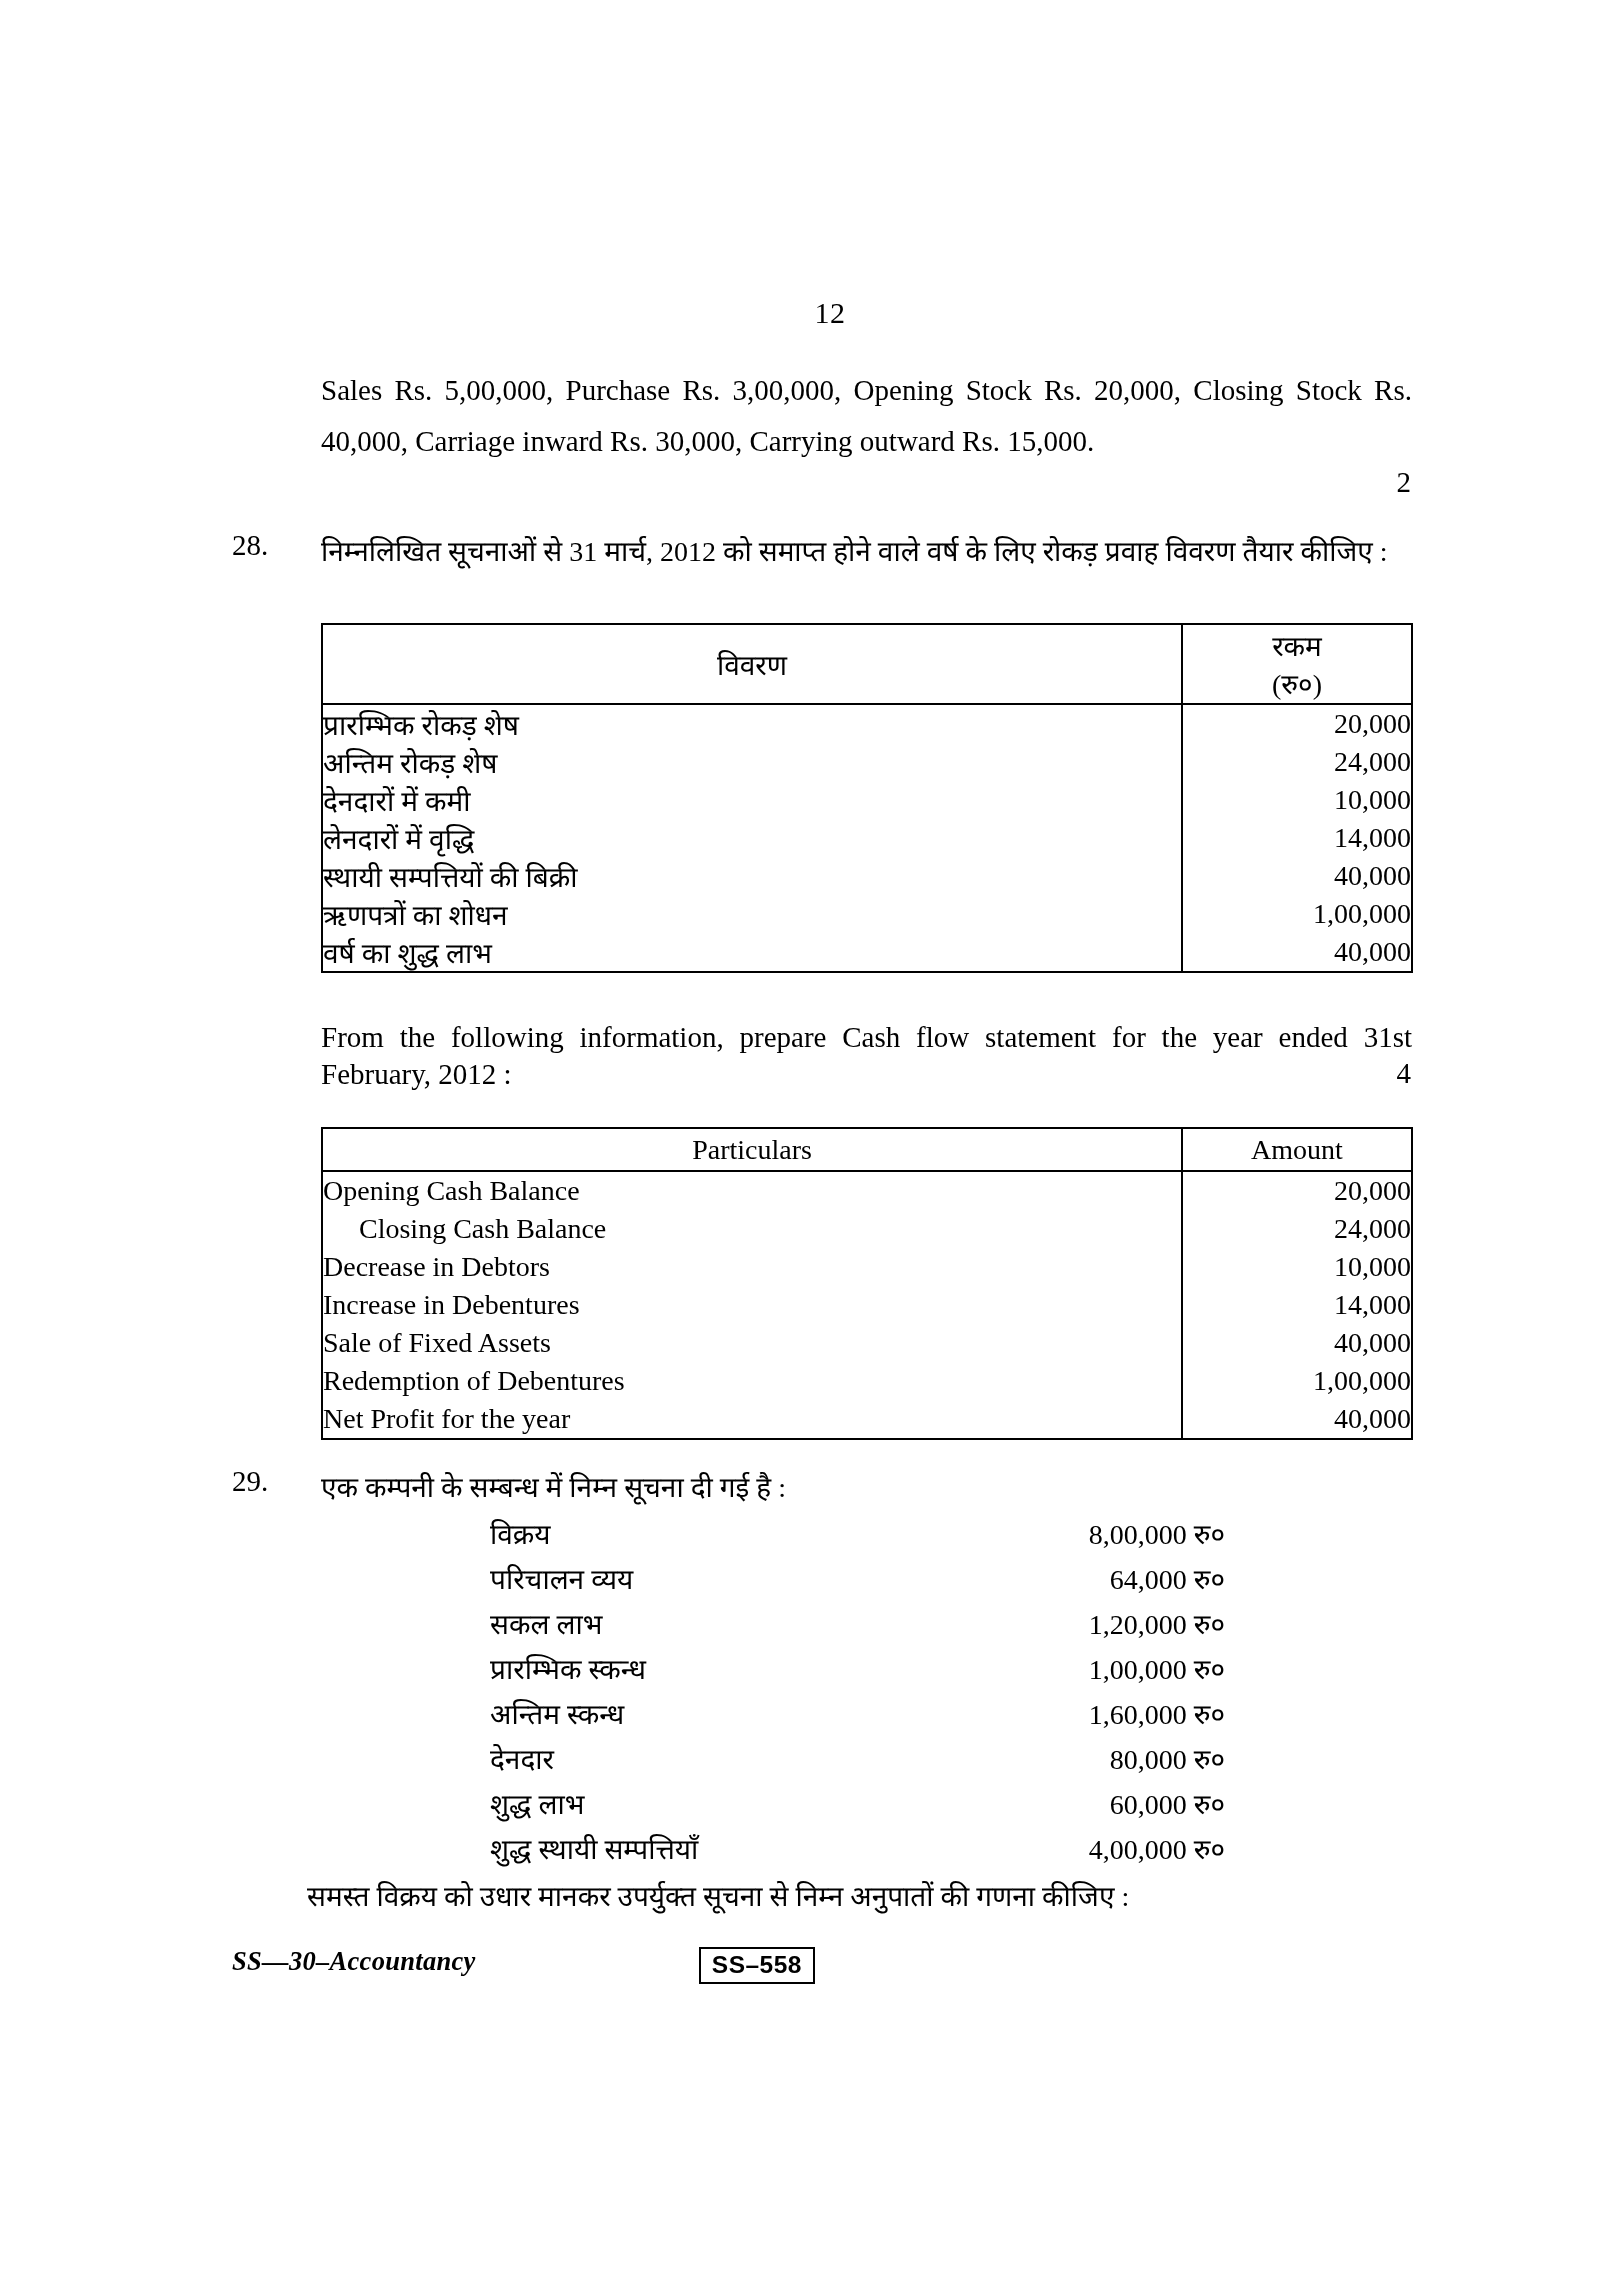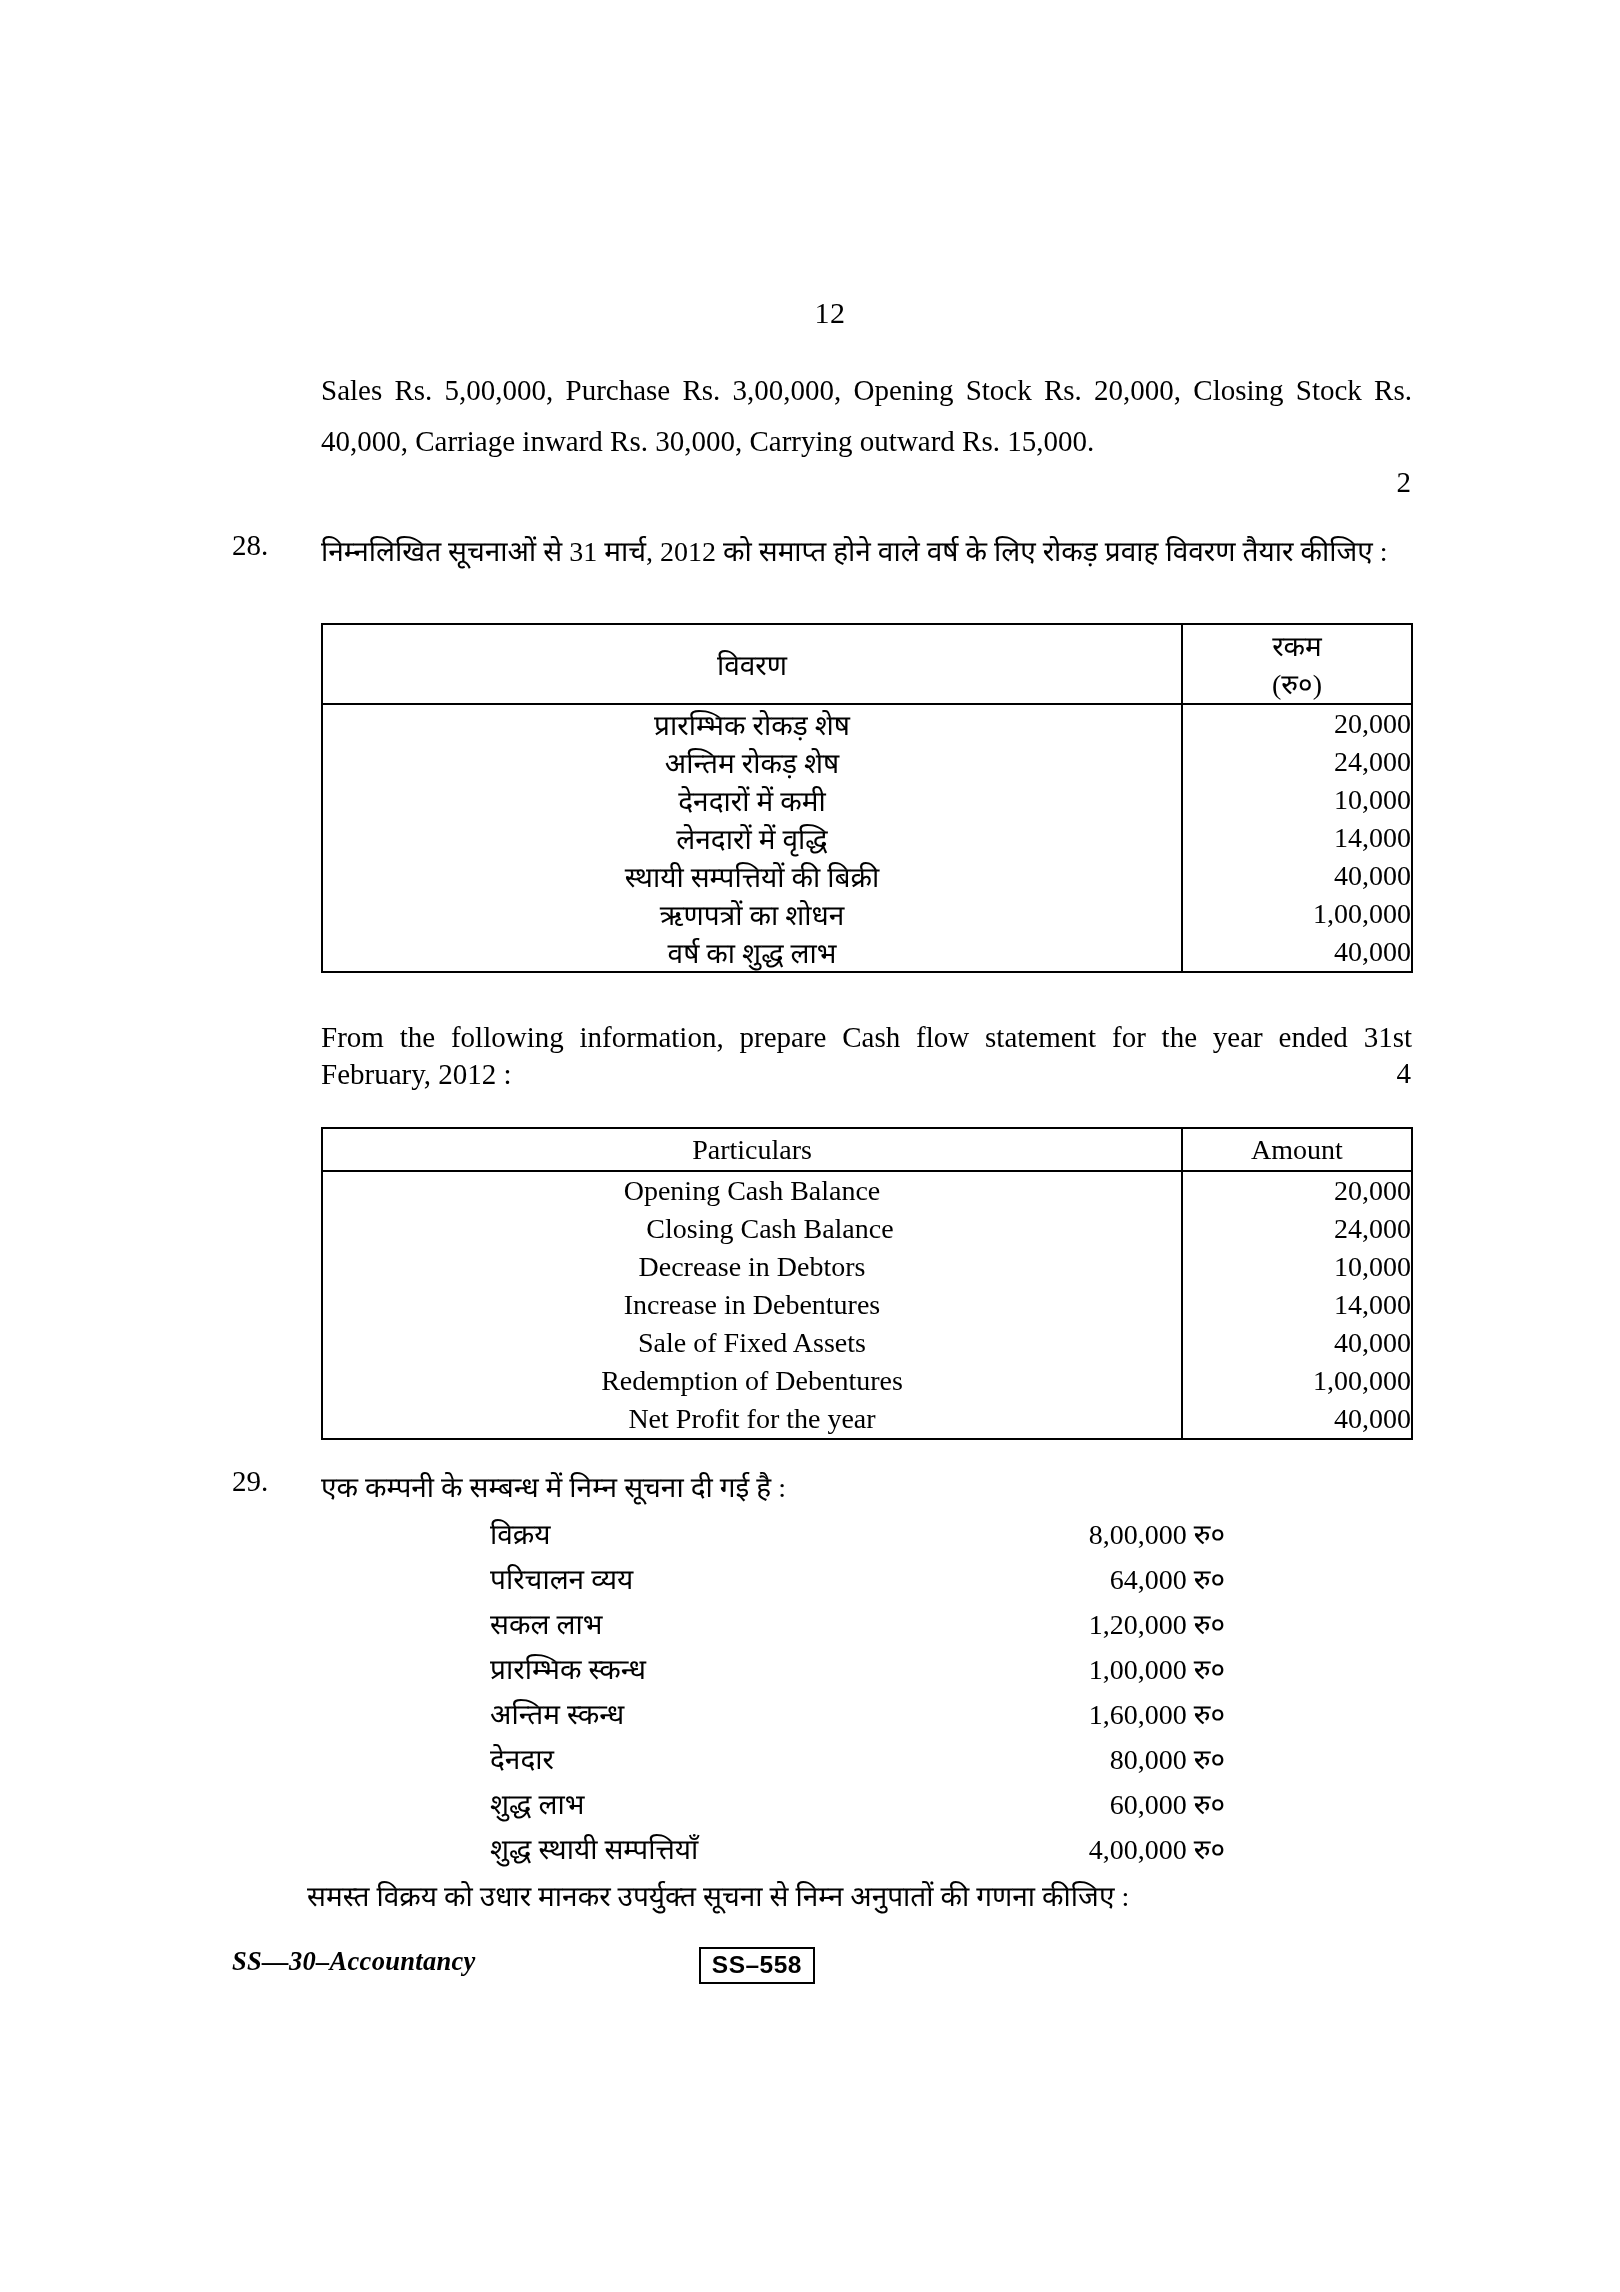--- a/index.html
+++ b/index.html
@@ -81,21 +81,20 @@
   }
   table.exam thead tr {
     border-bottom: 2px solid #000;
   }
   table.exam thead th {
     border-bottom: 2px solid #000;
   }
   .cell-desc {
     padding-left: 9.8px;
     font-size: 28px;
-    text-align: center;
   }
   .cell-amt {
     padding-right: 13.7px;
     text-align: right;
     font-size: 28px;
   }
   .hdr-center {
     text-align: center;
     font-size: 28px;
   }

